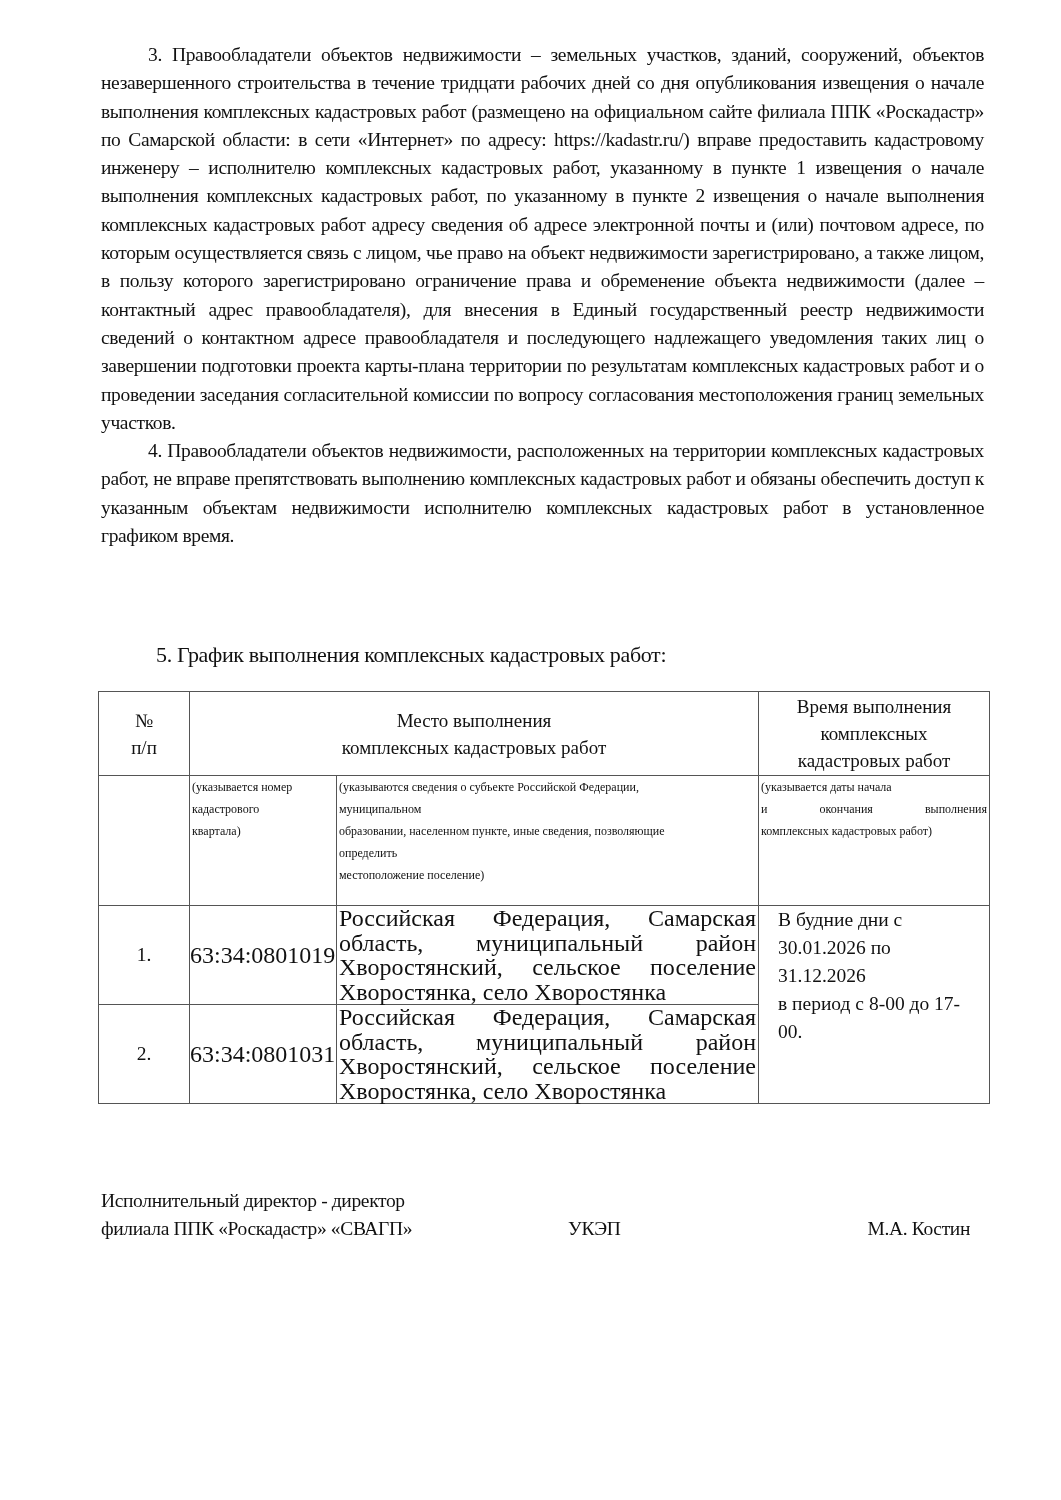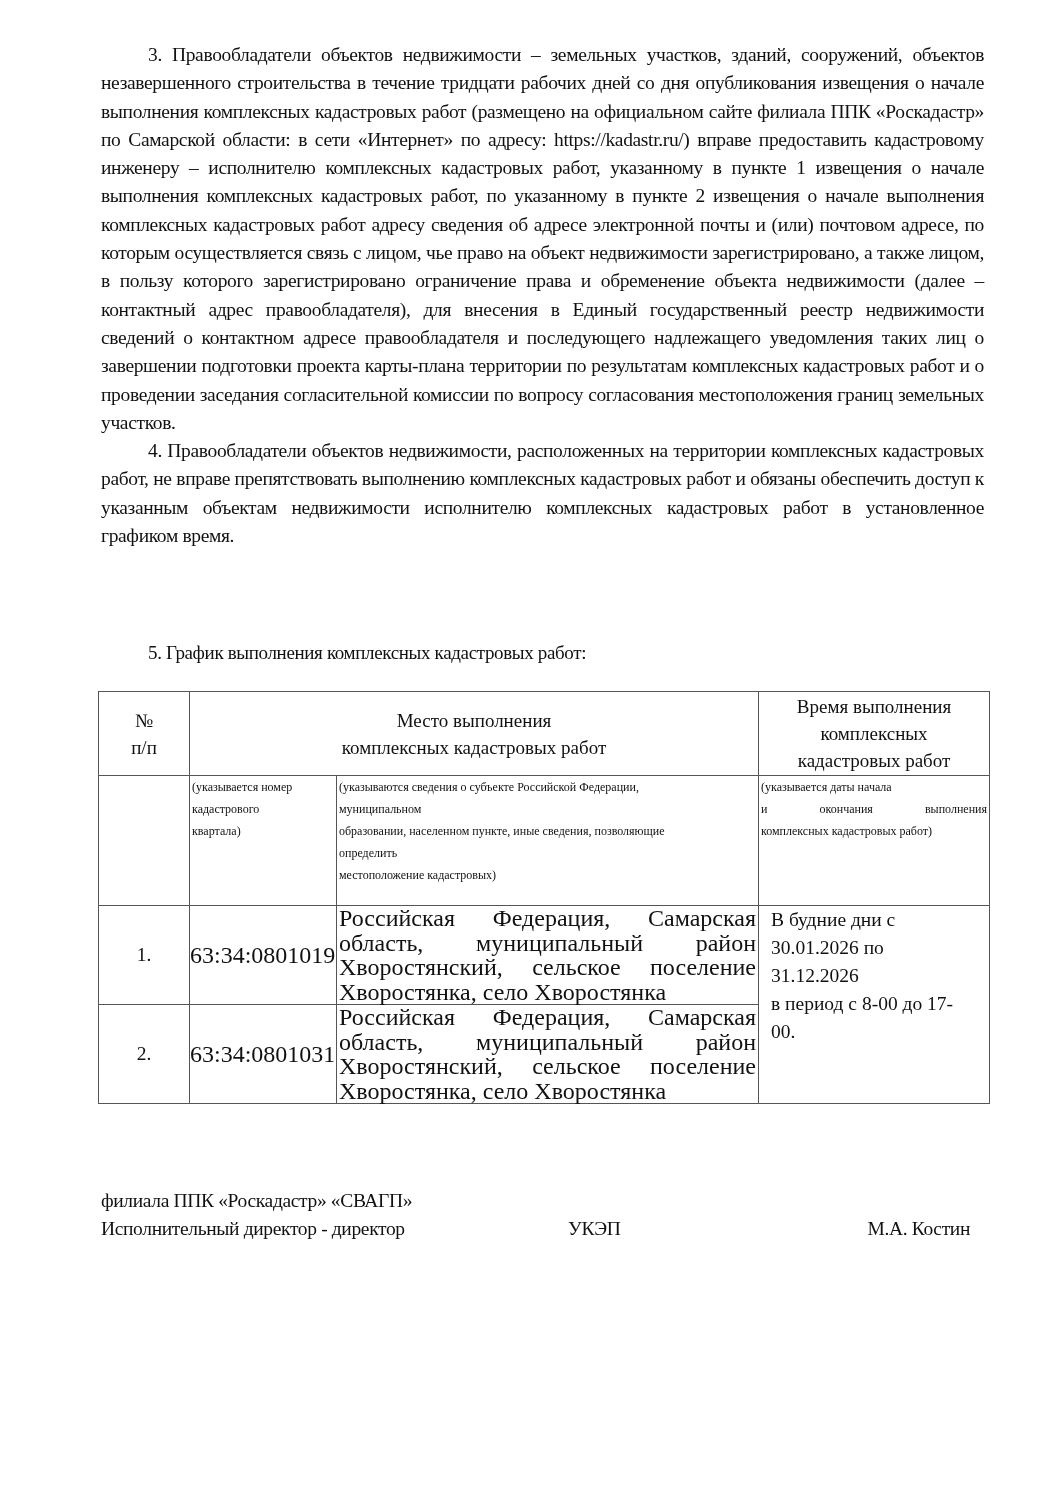--- a/index.html
+++ b/index.html
@@ -8,37 +8,37 @@
     font-family: "Liberation Serif", "DejaVu Serif", serif;
     color: #111;
   }
   .page { position: absolute; left: 0; top: 0; width: 1061px; height: 1500px; }
   .body-text {
     position: absolute; left: 101px; width: 883px; top: 41px;
     font-size: 19.5px; line-height: 28.3px; text-align: justify;
     letter-spacing: -0.35px;
   }
   .body-text p { margin: 0; text-indent: 47px; }
-  .sched-title { position: absolute; left: 148px; top: 642px; font-size: 19px; letter-spacing: -0.35px; }
+  .sched-title { position: absolute; left: 156px; top: 642px; font-size: 22px; letter-spacing: -0.35px; }
 
   table.schedule {
     position: absolute; left: 98px; top: 691px; width: 891px;
     border-collapse: collapse; table-layout: fixed;
   }
   table.schedule td { border: 1.5px solid #555; padding: 0; vertical-align: top; }
   .h-cell { font-size: 19px; line-height: 27px; text-align: center; vertical-align: middle !important; }
   .h-row { height: 84px; }
   .sub-row { height: 130px; }
   .sub-cell { font-size: 12px; line-height: 22px; padding: 0 2px !important; }
   .sub-just { display: flex; justify-content: space-between; }
   .data-row { height: 99px; }
   .num-cell { text-align: center; vertical-align: middle !important; font-size: 19.5px; }
   .kad-cell { text-align: left; vertical-align: middle !important; font-size: 24px; }
   .addr-cell { font-size: 24px; line-height: 24.5px; padding: 0 2px !important; text-align: justify; text-align-last: left; }
-  .time-cell { font-size: 19.5px; line-height: 28px; padding: 0 12px !important; }
+  .time-cell { font-size: 19.5px; line-height: 28px; padding: 0 19px !important; }
 
   .sign { position: absolute; font-size: 19.5px; line-height: 27.5px; letter-spacing: -0.35px; }
   .sign-title { left: 101px; top: 1187px; }
   .sign-ukep { left: 568px; top: 1215px; }
   .sign-name { right: 91px; top: 1215px; }
 </style>
 </head>
 <body>
 
 <div class="page">
@@ -78,21 +78,21 @@
       <td class="sub-cell">
         <div>(указывается номер</div>
         <div>кадастрового</div>
         <div>квартала)</div>
       </td>
       <td class="sub-cell">
         <div>(указываются сведения о субъекте Российской Федерации,</div>
         <div>муниципальном</div>
         <div>образовании, населенном пункте, иные сведения, позволяющие</div>
         <div>определить</div>
-        <div>местоположение кадастровых)</div>
+        <div>местоположение поселение)</div>
       </td>
       <td class="sub-cell">
         <div>(указывается даты начала</div>
         <div class="sub-just">
           <span>и</span>
           <span>окончания</span>
           <span>выполнения</span>
         </div>
         <div>комплексных кадастровых работ)</div>
       </td>
@@ -111,19 +111,19 @@
     </tr>
     <tr class="data-row">
       <td class="num-cell">2.</td>
       <td class="kad-cell">63:34:0801031</td>
       <td class="addr-cell">Российская Федерация, Самарская область, муниципальный район Хворостянский, сельское поселение Хворостянка, село Хворостянка</td>
     </tr>
   </tbody>
     </table>
 
   <div class="sign sign-title">
+    <div>Исполнительный директор - директор</div>
     <div>филиала ППК «Роскадастр» «СВАГП»</div>
-    <div>Исполнительный директор - директор</div>
   </div>
   <div class="sign sign-ukep">УКЭП</div>
   <div class="sign sign-name">М.А. Костин</div>
 
 </div>
 
 </body></html>

